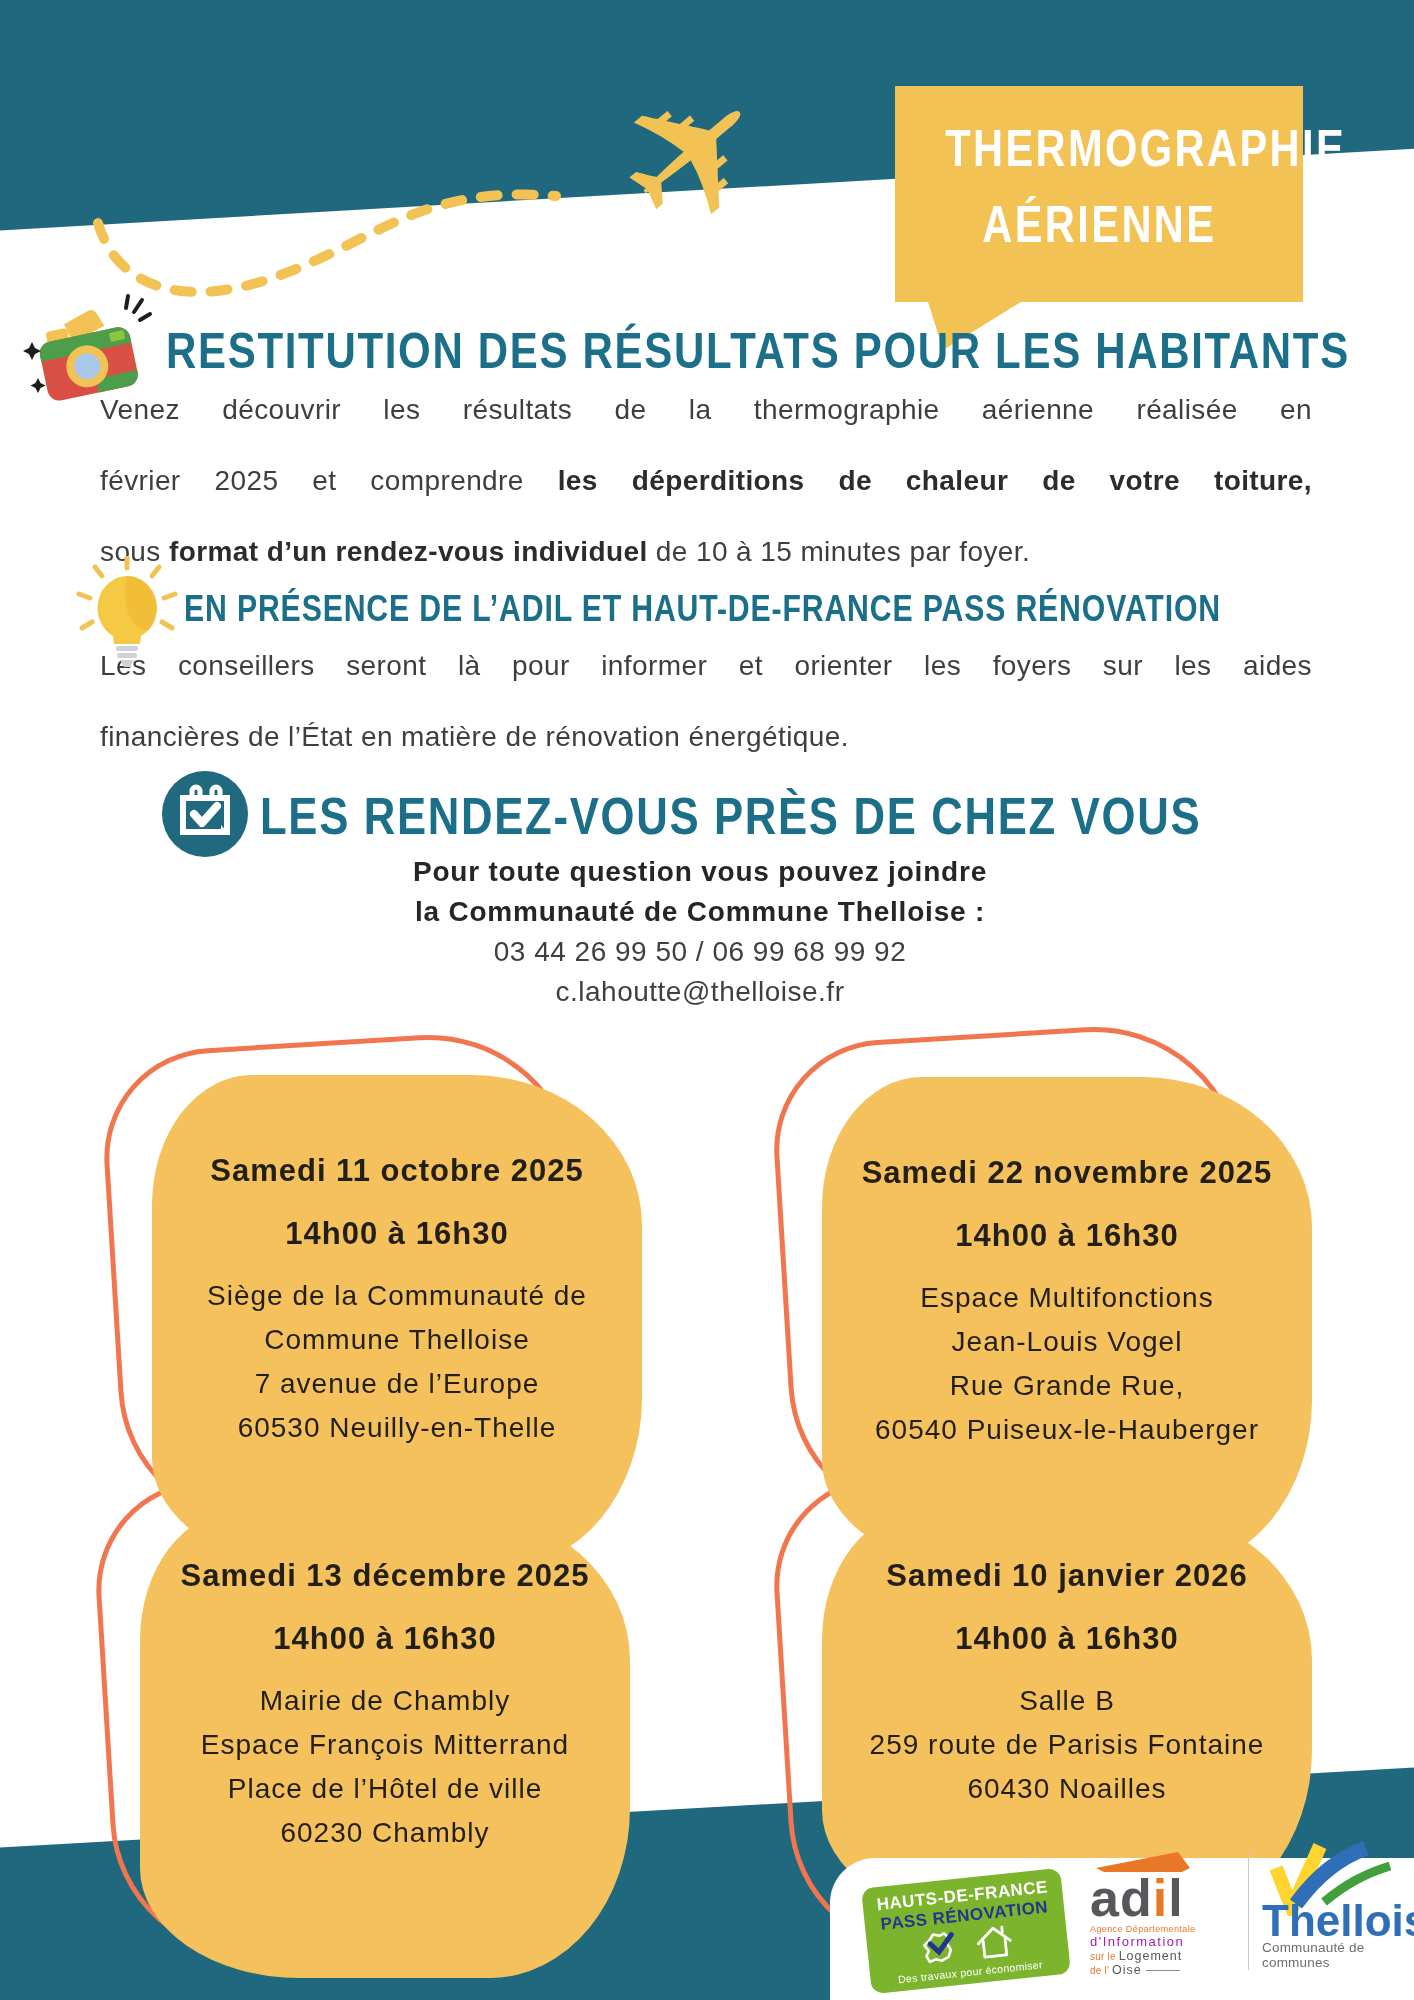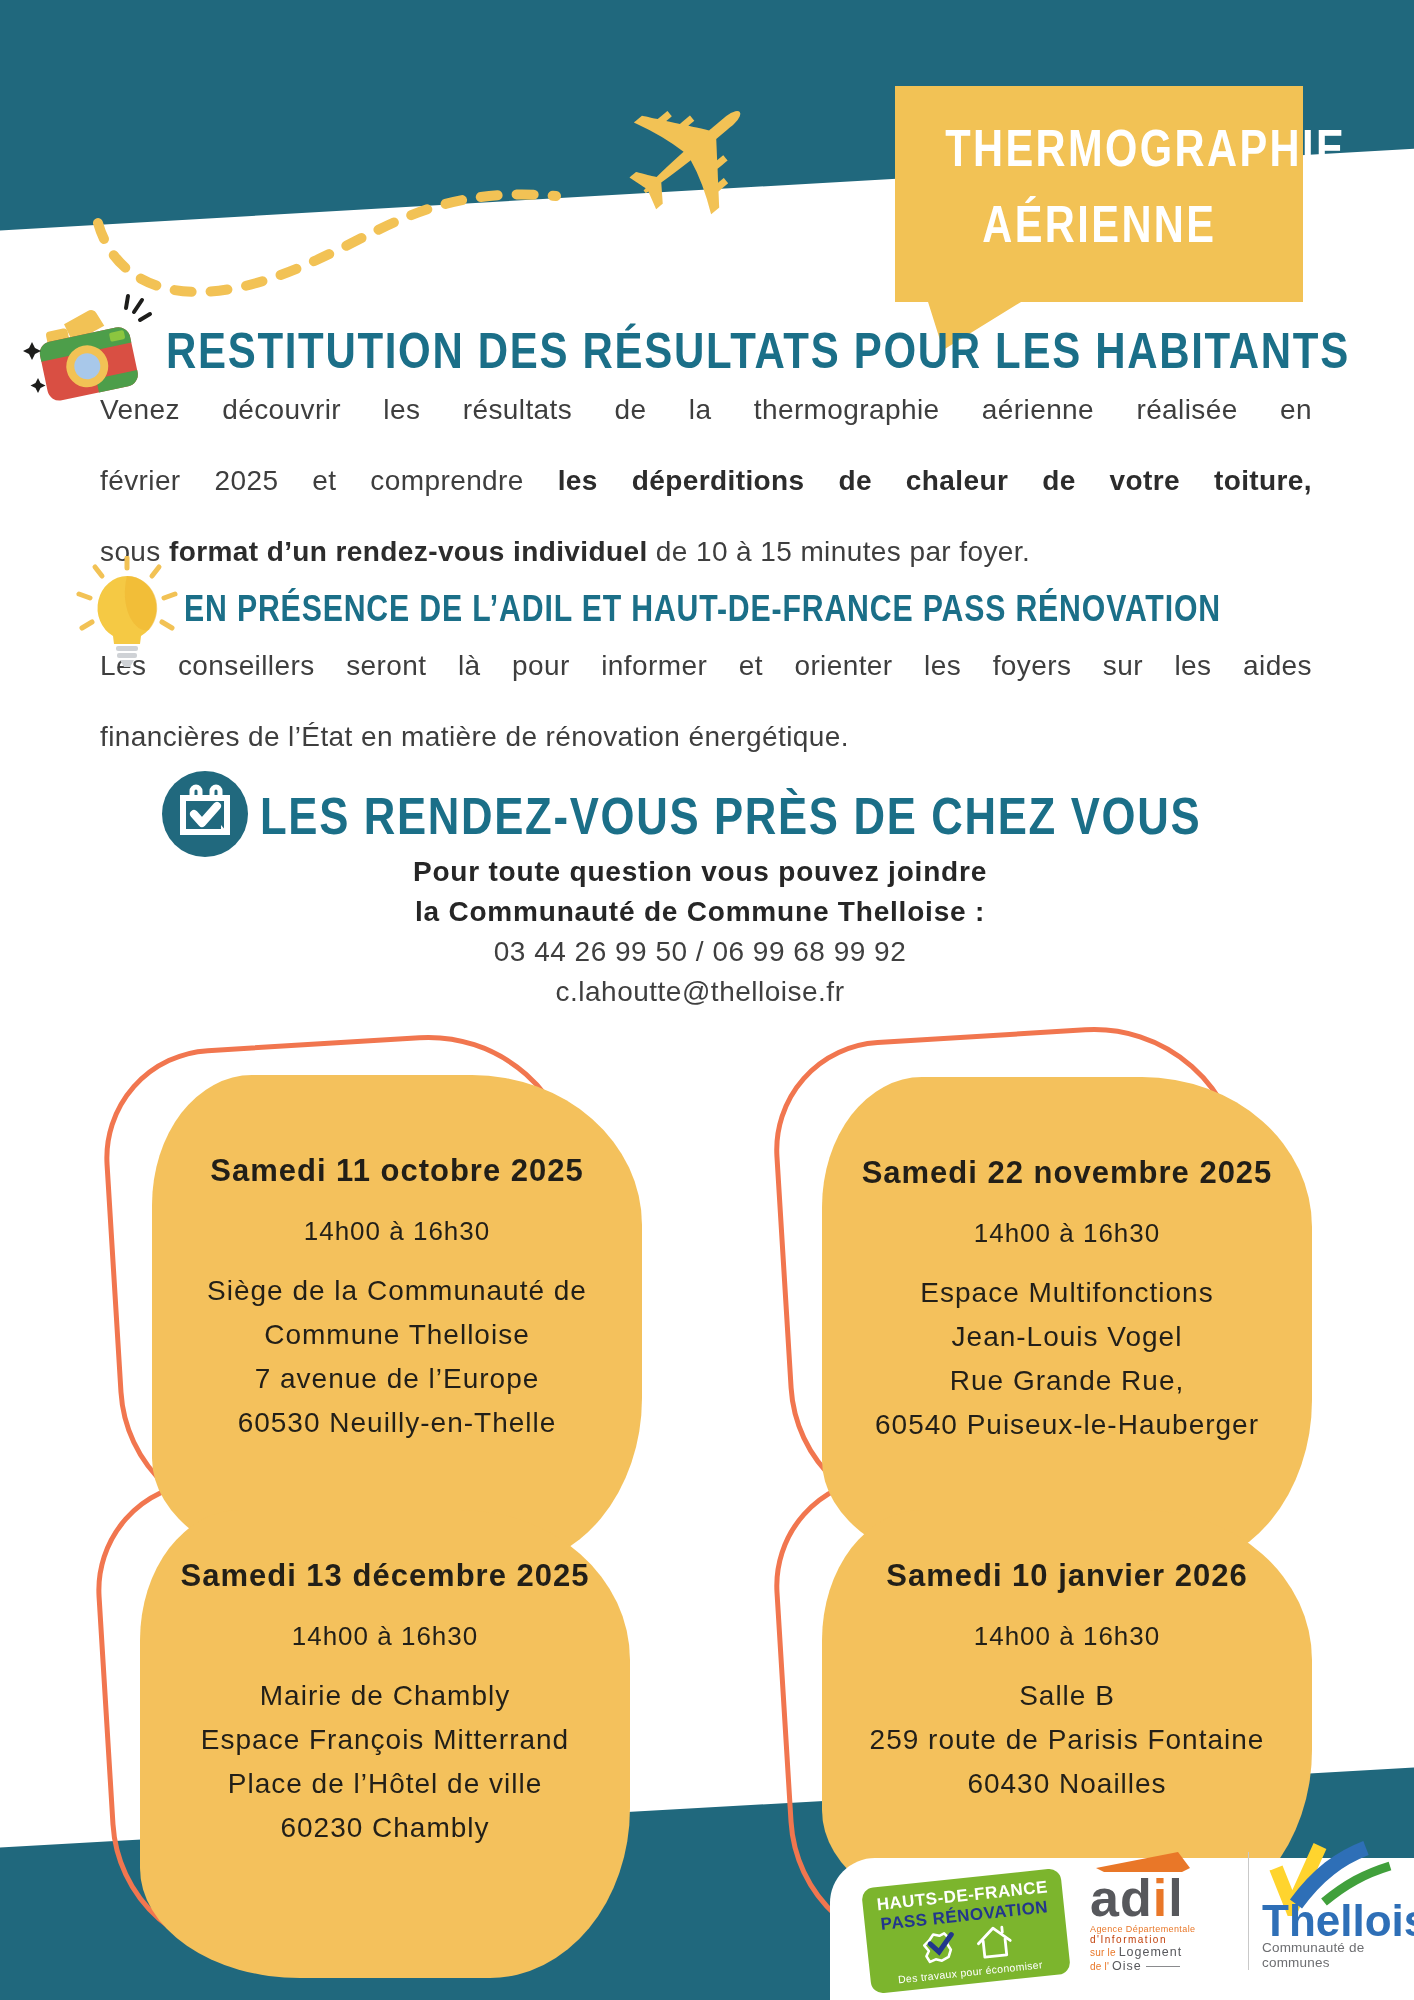--- a/index.html
+++ b/index.html
@@ -60,38 +60,38 @@
   .o3{left:104px;top:1472px;width:470px;height:468px;}
   .o4{left:782px;top:1468px;width:458px;height:470px;}
 
   .card{position:absolute;background:#f4c15c;z-index:2;text-align:center;color:#221f18;
     border-radius:100px 170px 140px 160px / 130px 150px 170px 110px;}
   .c1{left:152px;top:1075px;width:490px;height:415px;padding-top:78px;text-align:center;}
   .c2{left:822px;top:1077px;width:490px;height:415px;padding-top:78px;}
   .c3{left:140px;top:1510px;width:490px;height:420px;padding-top:48px;}
   .c4{left:822px;top:1510px;width:490px;height:362px;padding-top:48px;}
   .card .date{font-size:31px;font-weight:bold;letter-spacing:1px;margin-bottom:27px;}
-  .card .time{font-size:26px;font-weight:normal;letter-spacing:1px;margin-bottom:22px;}
+  .card .time{font-size:31px;font-weight:bold;letter-spacing:1px;margin-bottom:22px;}
   .card .addr{font-size:28px;line-height:44px;letter-spacing:1px;}
 
   
   .panel{position:absolute;left:830px;top:1858px;width:600px;height:160px;background:#ffffff;
     border-radius:45px 0 0 0;z-index:4;}
   .logo-pass{position:absolute;left:866px;top:1878px;width:200px;height:106px;background:#7cb52d;
     border-radius:12px;transform:rotate(-6deg);z-index:5;text-align:center;color:#ffffff;}
   .logo-pass .l1{font-size:17px;font-weight:bold;letter-spacing:0.5px;margin-top:8px;}
   .logo-pass .l2{font-size:17px;font-weight:bold;color:#22368c;letter-spacing:0.5px;}
   .logo-pass .icons{height:40px;display:flex;justify-content:center;gap:16px;align-items:center;}
   .logo-pass .tag{font-size:10.5px;letter-spacing:0.3px;}
 
   .logo-adil{position:absolute;left:1090px;top:1850px;width:150px;height:130px;z-index:5;}
   .adil-name{font-size:52px;font-weight:bold;color:#57585c;line-height:40px;letter-spacing:1px;font-family:"Liberation Sans",sans-serif;}
   .adil-name .i{color:#e97728;}
   .adil-sub{font-size:9px;color:#e97728;margin-top:6px;letter-spacing:0.4px;}
-  .adil-sub2{font-size:10px;color:#c2410c;letter-spacing:1.5px;}
+  .adil-sub2{font-size:13px;color:#a21caf;letter-spacing:1.5px;}
   .adil-row{font-size:12.5px;color:#57585c;letter-spacing:1px;}
   .adil-row .sm{font-size:10px;color:#e97728;letter-spacing:0.2px;}
   .adil-rule{display:inline-block;width:34px;height:1px;background:#8a8b8e;vertical-align:middle;margin-left:4px;}
   .adil-vline{position:absolute;left:1248px;top:1852px;width:1px;height:118px;background:#c9c9c9;z-index:5;}
 
   .logo-thelloise{position:absolute;left:1262px;top:1838px;width:160px;height:150px;z-index:5;}
   .th-name{font-size:44px;font-weight:bold;color:#2e6fb7;line-height:30px;margin-top:-14px;letter-spacing:0px;}
   .th-sub{font-size:13.5px;color:#6d6e71;margin-top:4px;letter-spacing:0.2px;}
 </style>
 </head>

